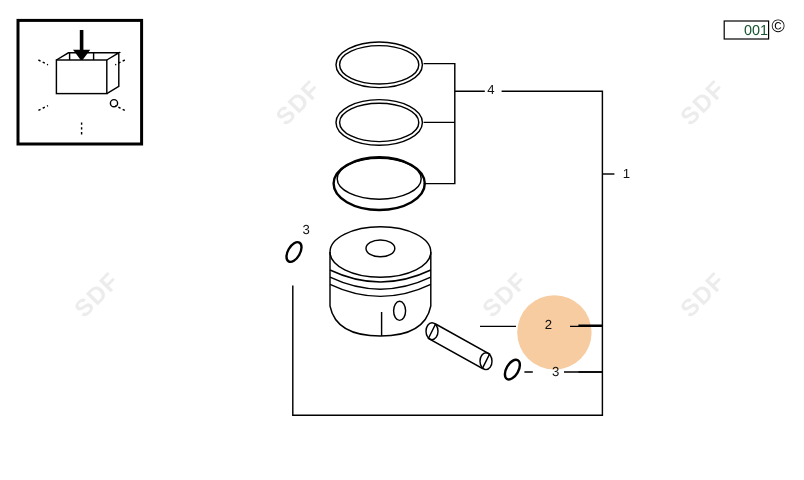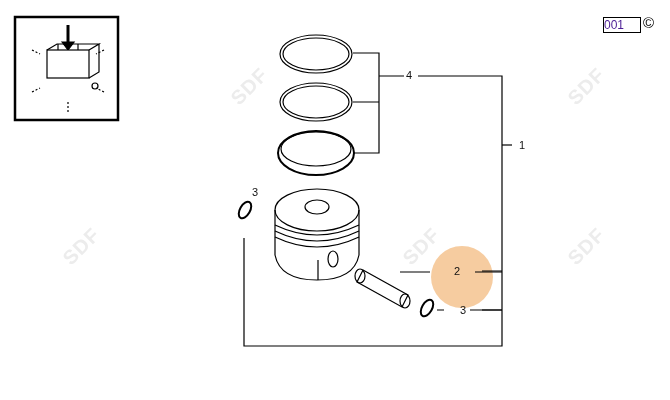--- a/index.html
+++ b/index.html
@@ -1,18 +1,18 @@
 <!DOCTYPE html>
 <html><head>
 <meta charset="utf-8">
 <style>
   html,body{margin:0;padding:0;background:#fff;}
   body{width:670px;height:400px;position:relative;overflow:hidden;font-family:"Liberation Sans",sans-serif;}
   .wm{position:absolute;color:#ececec;font-size:20px;font-weight:bold;transform:rotate(-45deg);letter-spacing:1px;}
-  .pagebox{position:absolute;left:603px;top:17px;width:36px;height:14px;border:1.5px solid #000;font-size:12px;text-align:left;line-height:14px;color:#4c1d95;}
+  .pagebox{position:absolute;left:603px;top:17px;width:36px;height:14px;border:1.5px solid #000;font-size:12px;text-align:right;line-height:14px;color:#14532d;}
   .copy{position:absolute;left:643px;top:14px;font-size:15px;color:#000;}
   .lbl{position:absolute;font-size:11px;color:#111;}
   .hl{position:absolute;left:431px;top:246px;width:62px;height:62px;border-radius:50%;background:#f5c38f;opacity:0.85;}
   svg{position:absolute;left:0;top:0;}
 </style>
 </head>
 <body>
 
 <div class="wm" style="left:60px;top:235px;">SDF</div>
 <div class="wm" style="left:228px;top:75px;">SDF</div>

